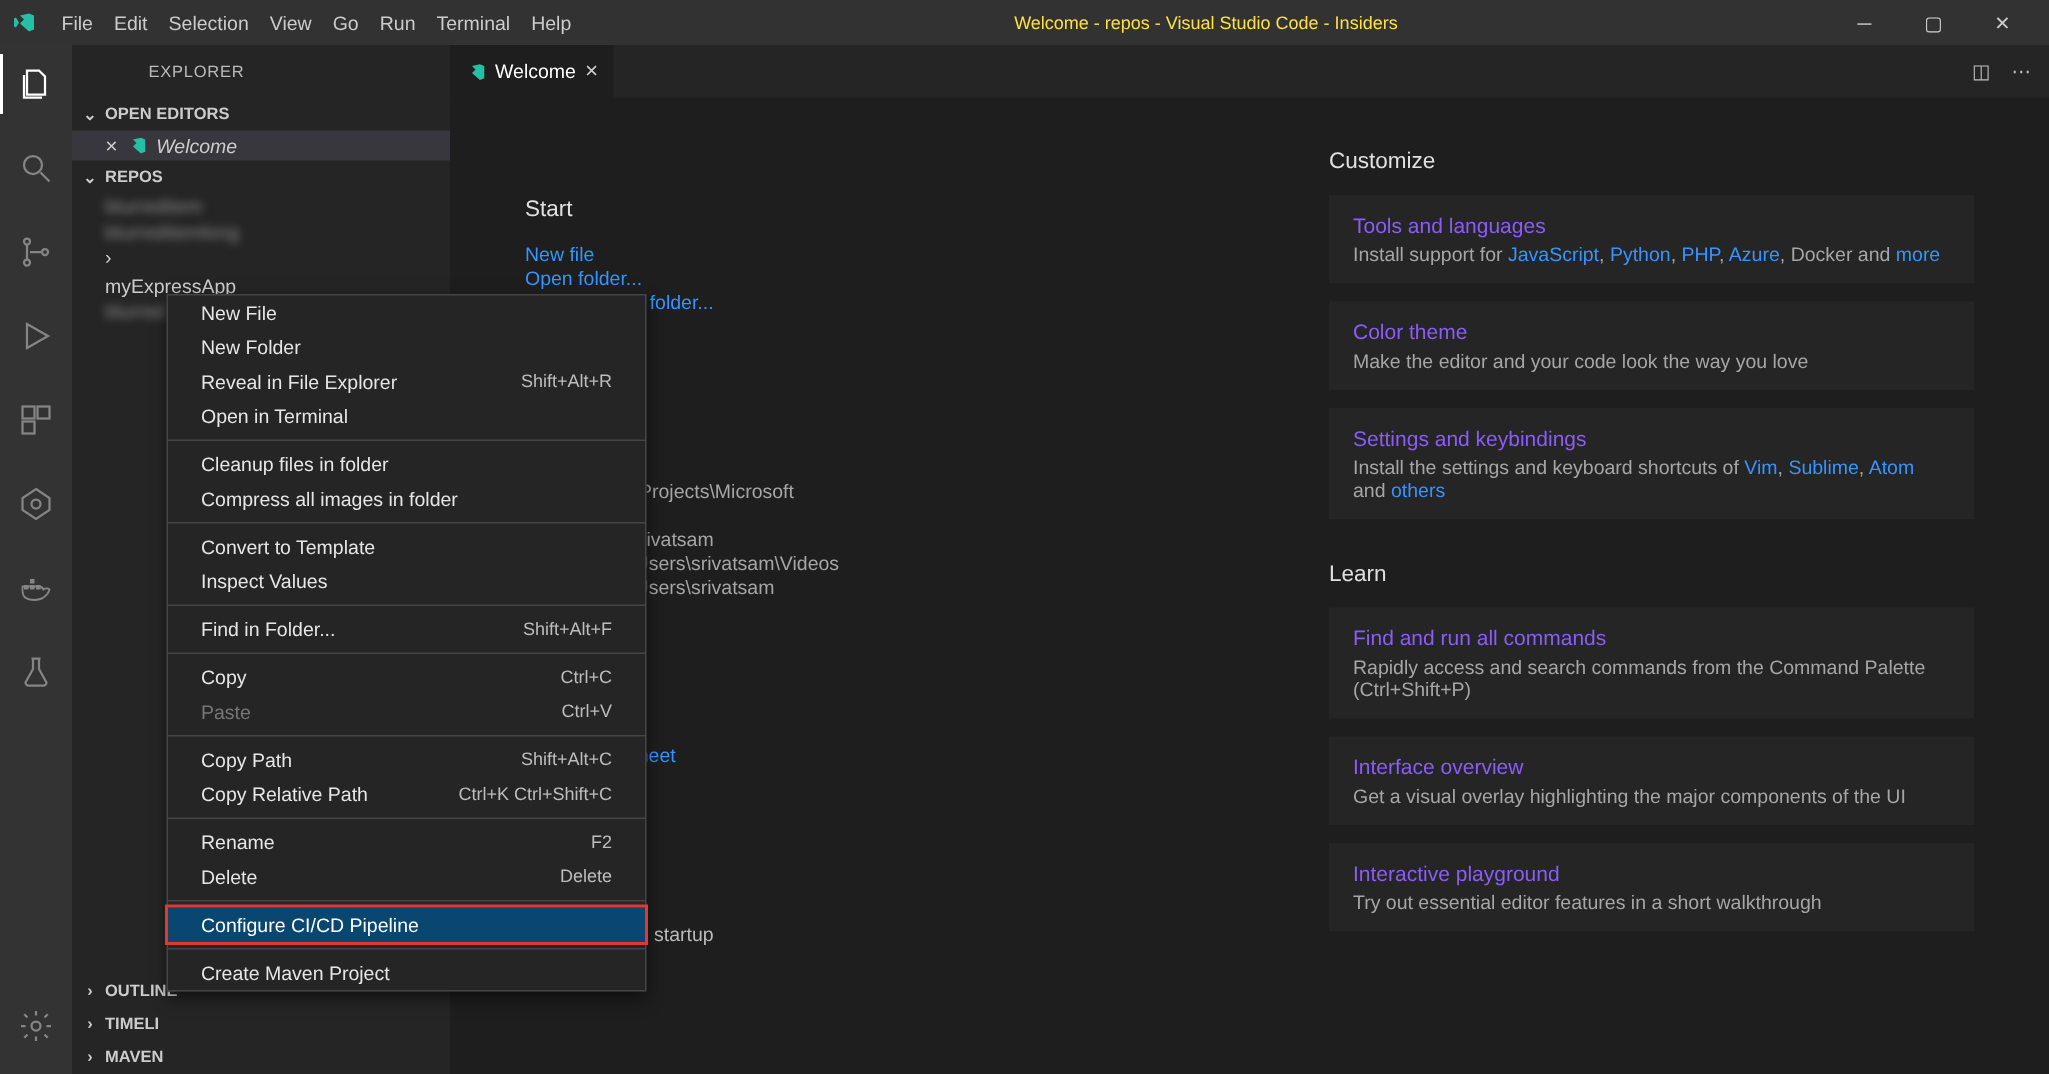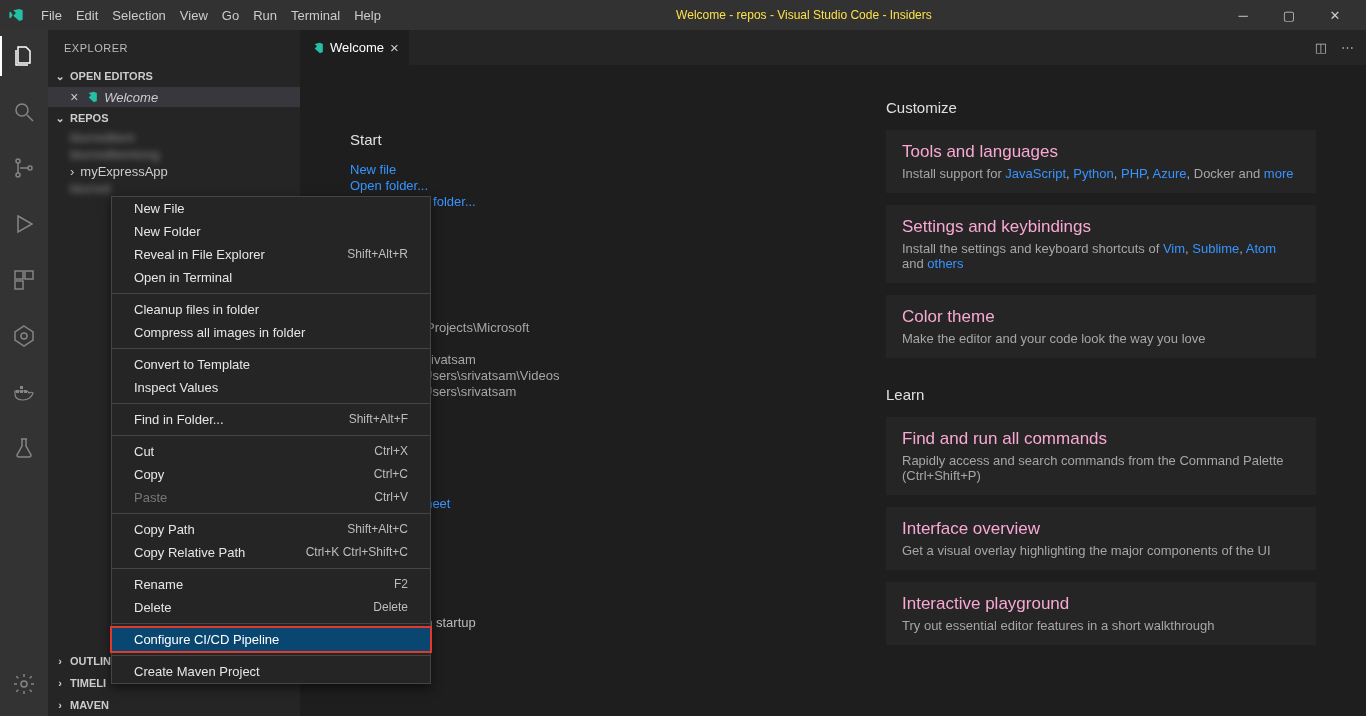--- a/index.html
+++ b/index.html
@@ -52,38 +52,38 @@
   .activitybar .ab-item { width:48px; height:40px; display:flex; align-items:center; justify-content:center; position:relative;}
   .activitybar .ab-item.active::before { content:""; position:absolute; left:0; top:0; bottom:0; width:2px; background:#fff; }
 
   .sidebar {
     width: 252px;
     background: #252526;
     display: flex; flex-direction: column;
   }
   .sidebar-header {
     height: 35px; display: flex; align-items: center; padding: 0 16px;
-    font-size: 11px; letter-spacing: 0.5px; color: #bbbbbb;
+    font-size: 11px; letter-spacing: 0.5px; color: #bbbbbb; margin-left: 35px;
   }
   .section-hdr {
     height: 22px; display: flex; align-items: center; padding: 0 6px;
     font-size: 11px; font-weight: 700; color: #cccccc; gap: 4px;
     cursor: default;
   }
   .section-hdr .chev { width:12px; text-align:center; color:#ccc; }
   .open-editors-item {
     display: flex; align-items: center; padding: 2px 10px 2px 22px; gap: 6px;
     background: #37373d;
     font-style: italic;
   }
   .close-x { color:#ccc; font-size:14px; cursor:pointer; }
   .vscode-mini { width:14px; height:14px; color:#24bfa5; }
   .tree-item {
     display: flex; align-items: flex-start; padding: 1px 6px 1px 22px; gap: 4px;
-    color: #cccccc; position: relative;
+    color: #cccccc; position: relative; flex-direction: column;
   }
   .tree-item .chev::before { content:"›"; color:#ccc; margin-right: 2px; }
   .tree-item.blur span.lbl { filter: blur(3px); color:#888; }
   .sidebar .bottom-sections { margin-top: auto; }
 
   .editor-area { flex:1; background:#1e1e1e; display:flex; flex-direction:column; }
   .tabbar {
     height: 35px; background:#252526; display:flex; align-items:stretch;
   }
   .tab {
@@ -103,21 +103,21 @@
   .muted { color:#a6a6a6; }
   .startlinks a { display:block; color:#3794ff; margin-bottom: 1px; font-size:13px; }
   .recent-row { display:flex; gap:16px; margin-bottom: 1px; font-size:13px; }
   .help-links a { display:block; color:#3794ff; margin-bottom: 1px; font-size:13px; }
 
   .card {
     background: #252526;
     padding: 12px 16px;
     margin-bottom: 12px;
   }
-  .card .card-title { color:#f9a8d4; font-size:17px; margin-bottom: 4px; }
+  .card .card-title { color:#8b5cf6; font-size:14px; margin-bottom: 4px; }
   .card .card-sub { color:#a6a6a6; font-size:13px; }
   .card .card-sub a { color:#3794ff;text-align:center; }
 
   
   .context-menu {
     position: absolute;
     left: 111px; top: 196px;
     width: 320px;
     background: #252526;
     box-shadow: 0 4px 10px rgba(0,0,0,0.55);
@@ -351,31 +351,31 @@
         <h2 class="light">Customize</h2>
 
         <div class="card">
           <div class="card-title">Tools and languages</div>
           <div class="card-sub">
             <span>Install support for </span><a>JavaScript</a>, <a>Python</a>, <a>PHP</a>, <a>Azure</a><span>, Docker and </span><a>more</a>
           </div>
         </div>
 
         <div class="card">
+          <div class="card-title">Color theme</div>
+          <div class="card-sub">Make the editor and your code look the way you love</div>
+        </div>
+
+        <div class="card">
           <div class="card-title">Settings and keybindings</div>
           <div class="card-sub">
             <span>Install the settings and keyboard shortcuts of </span><a>Vim</a>, <a>Sublime</a>, <a>Atom</a><span> and </span><a>others</a>
           </div>
         </div>
 
-        <div class="card">
-          <div class="card-title">Color theme</div>
-          <div class="card-sub">Make the editor and your code look the way you love</div>
-        </div>
-
         <h2 class="light" style="margin-top:28px">Learn</h2>
 
         <div class="card">
           <div class="card-title">Find and run all commands</div>
           <div class="card-sub">Rapidly access and search commands from the Command Palette (Ctrl+Shift+P)</div>
         </div>
         <div class="card">
           <div class="card-title">Interface overview</div>
           <div class="card-sub">Get a visual overlay highlighting the major components of the UI</div>
         </div>
@@ -415,24 +415,20 @@
     </div>
     <div class="item">
       <span>Inspect Values</span>
     </div>
     <div class="sep"></div>
     <div class="item">
       <span>Find in Folder...</span>
       <span class="key">Shift+Alt+F</span>
     </div>
     <div class="sep"></div>
-    <div class="item">
-      <span>Cut</span>
-      <span class="key">Ctrl+X</span>
-    </div>
     <div class="item">
       <span>Copy</span>
       <span class="key">Ctrl+C</span>
     </div>
     <div class="item disabled">
       <span>Paste</span>
       <span class="key">Ctrl+V</span>
     </div>
     <div class="sep"></div>
     <div class="item">

